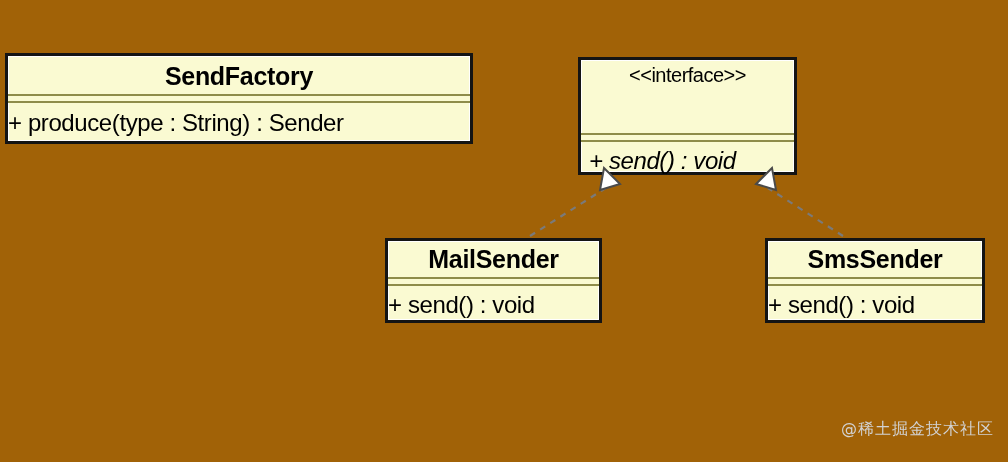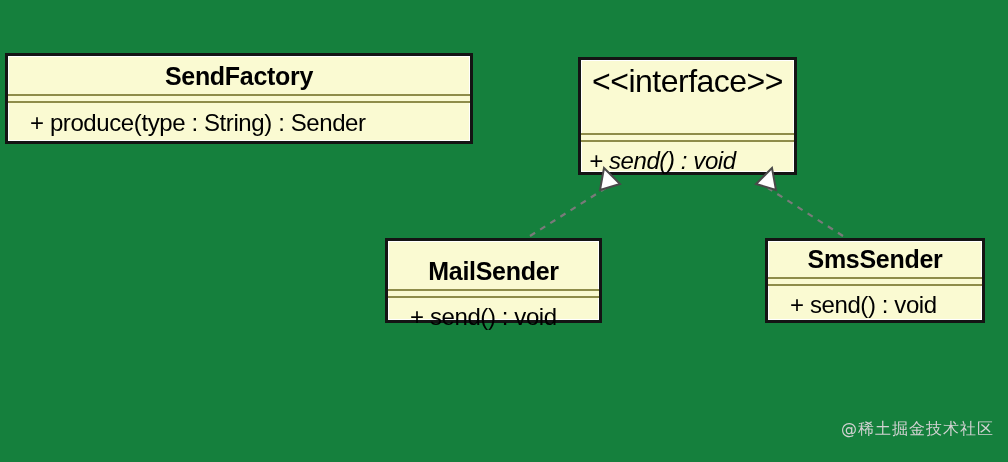--- a/index.html
+++ b/index.html
@@ -7,21 +7,21 @@
     padding: 0;
     background: #ffffff;
   }
   body {
     font-family: "Liberation Sans", sans-serif;
   }
   #canvas {
     position: relative;
     width: 1008px;
     height: 462px;
-    background: #15803d;
+    background: #a16207;
     overflow: hidden;
   }
 
   
   .uml-box {
     position: absolute;
     box-sizing: border-box;
     background: #fafad2;
     border: 3px solid #141414;
     box-shadow: 0 0 0 1px #ffffff inset;
@@ -30,21 +30,21 @@
     box-sizing: border-box;
     text-align: center;
     color: #000000;
     padding: 0 4px;
     overflow: hidden;
     white-space: nowrap;
   }
   .uml-stereotype {
     display: block;
     font-weight: normal;
-    font-size: 32px;
+    font-size: 20px;
     line-height: 1.05;
     letter-spacing: -0.5px;
   }
   .uml-name {
     display: block;
     font-weight: bold;
     font-size: 25px;
     line-height: 1.15;
     letter-spacing: -0.3px;
   }
@@ -53,21 +53,21 @@
     border-top: 2px solid #8e8c4a;
     border-bottom: 2px solid #8e8c4a;
     background: #fafad2;
   }
   .uml-compartment {
     box-sizing: border-box;
     color: #000000;
     font-size: 24px;
     line-height: 1.05;
     white-space: nowrap;
-    padding-left: 22px;
+    padding-left: 0;
     overflow: visible;
     letter-spacing: -0.4px;
   }
   .uml-compartment.italic {
     font-style: italic;
   }
 
   
   #box-sendfactory {
     left: 5px;  top: 53px;  width: 468px; height: 91px;
@@ -77,21 +77,21 @@
 
   #box-sender {
     left: 578px; top: 57px; width: 219px; height: 118px;
   }
   #box-sender .uml-header { padding-top: 5px; height: 73px; }
   #box-sender .uml-compartment { padding-top: 6px; padding-left: 8px; }
 
   #box-mailsender {
     left: 385px; top: 238px; width: 217px; height: 85px;
   }
-  #box-mailsender .uml-header { padding-top: 4px; height: 36px; margin-top: 12px; }
+  #box-mailsender .uml-header { padding-top: 4px; height: 36px; }
   #box-mailsender .uml-compartment { padding-top: 6px; }
 
   #box-smssender {
     left: 765px; top: 238px; width: 220px; height: 85px;
   }
   #box-smssender .uml-header { padding-top: 4px; height: 36px; border-radius: 13px; }
   #box-smssender .uml-compartment { padding-top: 6px; }
 
   
   #connectors {

